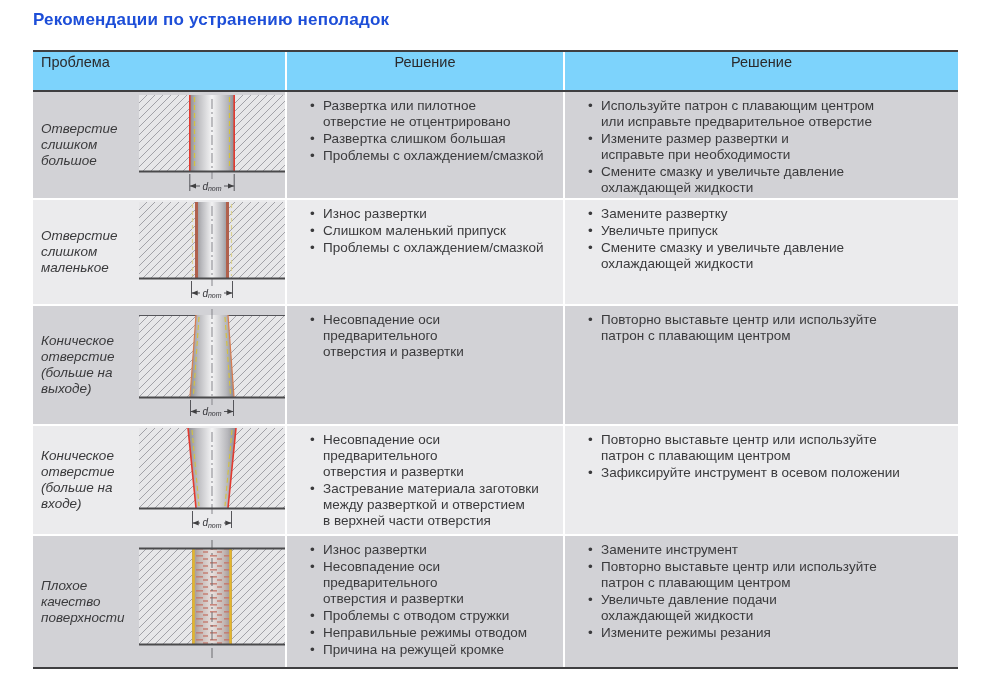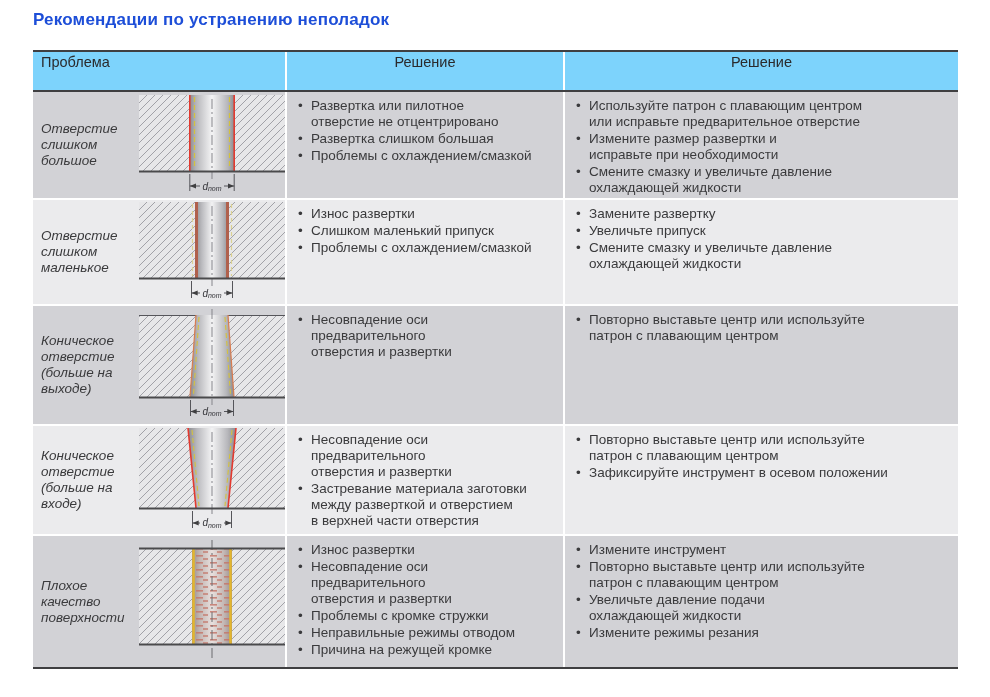--- a/index.html
+++ b/index.html
@@ -13,21 +13,21 @@
   .th.center{text-align:center;}
   .tbody{display:grid;row-gap:2px;background:#FFFFFF;padding:0;}
   .row{display:grid;grid-template-columns:252px 276px 393px;column-gap:2px;background:#FFFFFF;}
   .row.odd .cell{background:#D2D2D6;}
   .row.even .cell{background:#EBEBED;}
   .r1{height:106px;} .r2{height:104px;} .r3{height:118px;} .r4{height:108px;} .r5{height:131px;}
   .cell{overflow:hidden;}
   .problem-cell{display:flex;align-items:center;justify-content:space-between;padding-left:8px;font-style:italic;}
   .problem-label{font-size:13.5px;line-height:16px;white-space:pre-line;color:#3A3A3C;width:98px;}
   .diagram{flex:0 0 auto;display:block;}
-  ul.blist{margin:0;padding:6px 2px 0 10px;list-style:none;}
+  ul.blist{margin:0;padding:6px 2px 0 22px;list-style:none;}
   ul.blist li{position:relative;padding-left:14px;margin:0 0 1px 0;font-size:13.5px;line-height:16px;white-space:pre-line;color:#3A3A3C;}
   ul.blist li::before{content:"\2022";position:absolute;left:1px;top:0;color:#3A3A3C;}
   .dimtext{font-size:10px;fill:#35353A;}
   .dimsub{font-size:7px;}
 </style>
 </head>
 <body>
 
 <div class="page">
   <h1 class="page-title">Рекомендации по устранению неполадок</h1>
@@ -317,28 +317,28 @@
             <line x1="0" y1="8.5" x2="146" y2="8.5" stroke="#4A4A4C" stroke-width="2"></line>
             <line x1="0" y1="104.5" x2="146" y2="104.5" stroke="#4A4A4C" stroke-width="2"></line>
           </svg>
         </div>
         <div class="cell">
           <ul class="blist">
             <li>Износ развертки</li>
             <li>Несовпадение оси
 предварительного
 отверстия и развертки</li>
-            <li>Проблемы с кромке стружки</li>
+            <li>Проблемы с отводом стружки</li>
             <li>Неправильные режимы отводом</li>
             <li>Причина на режущей кромке</li>
           </ul>
         </div>
         <div class="cell">
           <ul class="blist">
-            <li>Измените инструмент</li>
+            <li>Замените инструмент</li>
             <li>Повторно выставьте центр или используйте
 патрон с плавающим центром</li>
             <li>Увеличьте давление подачи
 охлаждающей жидкости</li>
             <li>Измените режимы резания</li>
           </ul>
         </div>
       </div>
 
     </div>

